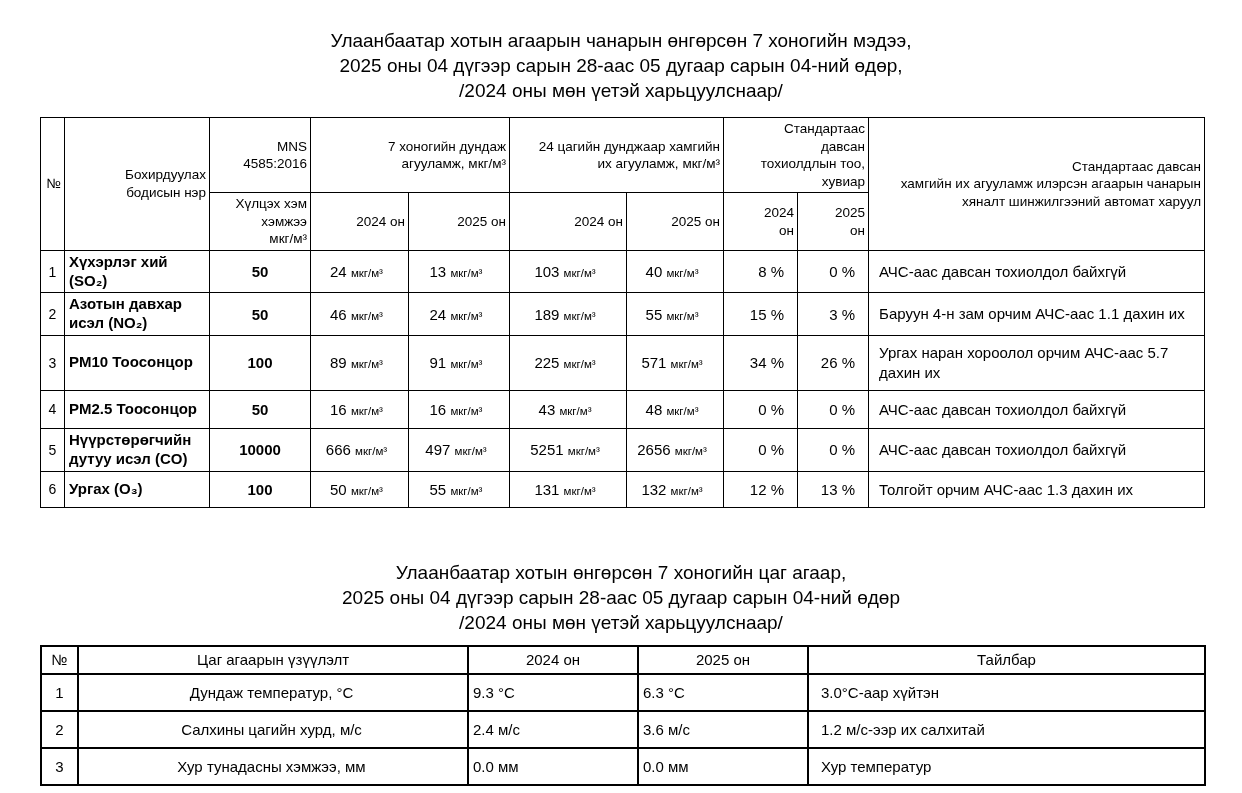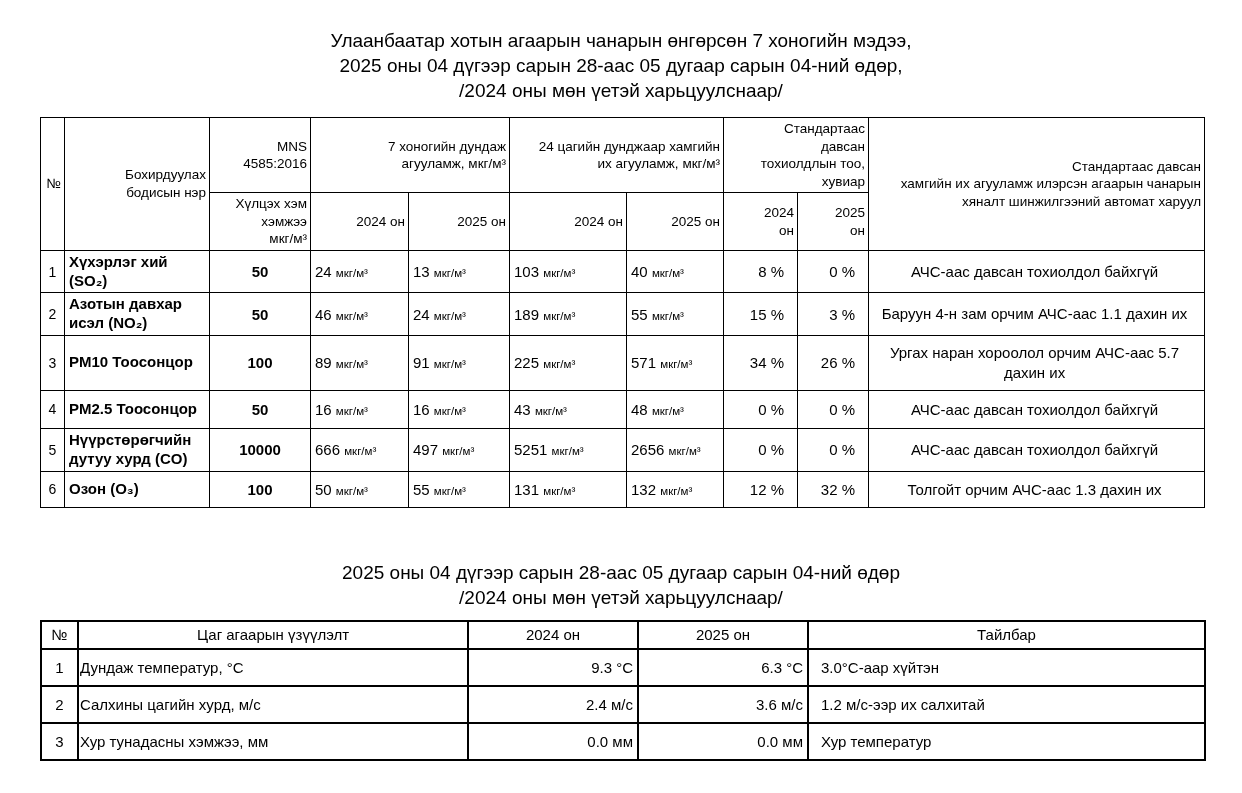--- a/index.html
+++ b/index.html
@@ -37,42 +37,42 @@
   }
   .air thead tr.hrow1{height:66px;}
   .air thead tr.hrow2{height:50px;}
   .air td{font-size:15px;padding:2px 4px;}
   .air td.c-no{text-align:center;font-size:14px;}
   .air td.c-name{
     font-weight:bold;text-align:left;
     white-space:pre-line;line-height:1.25;
   }
   .air td.c-limit{font-weight:bold;text-align:center;}
-  .air td.c-val{text-align:left;padding-right:10px;white-space:nowrap;}
+  .air td.c-val{text-align:center;padding-right:10px;white-space:nowrap;}
   .air td.c-val .num{font-size:15px;}
   .air td.c-val .unit{font-size:11.5px;}
   .air td.c-pct{text-align:right;padding-right:13px;}
-  .air td.c-station{text-align:center;padding-left:10px;padding-right:14px;line-height:1.3;}
+  .air td.c-station{text-align:left;padding-left:10px;padding-right:14px;line-height:1.3;}
   .air tbody tr.r1{height:42px;}
   .air tbody tr.r2{height:39px;}
   .air tbody tr.r3{height:55px;}
   .air tbody tr.r4{height:38px;}
   .air tbody tr.r5{height:43px;}
   .air tbody tr.r6{height:36px;}
   
   .weather{width:1164px;margin-top:10px;}
   .weather th,.weather td{border-width:2px;}
   .weather thead tr{height:28px;}
   .weather tbody tr{height:37px;}
   .weather th{font-size:15px;font-weight:normal;text-align:center;padding:2px 4px;}
   .weather th.b{font-weight:normal;}
   .weather td{font-size:15px;padding:2px 4px;}
   .weather td.c-no{text-align:center;}
-  .weather td.c-ind{text-align:left;padding-left:1px;}
-  .weather td.c-v{text-align:right;}
+  .weather td.c-ind{text-align:center;padding-left:1px;}
+  .weather td.c-v{text-align:left;}
   .weather td.c-note{text-align:left;padding-left:12px;}
 </style>
 </head>
 <body>
 
 <div class="titles titles--air">
   <div>Улаанбаатар хотын агаарын чанарын өнгөрсөн 7 хоногийн мэдээ,</div>
   <div>2025 оны 04 дүгээр сарын 28-аас 05 дугаар сарын 04-ний өдөр,</div>
   <div>/2024 оны мөн үетэй харьцуулснаар/</div>
 </div>
@@ -170,46 +170,47 @@
       <td class="c-val"><span class="num">16</span> <span class="unit">мкг/м³</span></td>
       <td class="c-val"><span class="num">43</span> <span class="unit">мкг/м³</span></td>
       <td class="c-val"><span class="num">48</span> <span class="unit">мкг/м³</span></td>
       <td class="c-pct">0 %</td>
       <td class="c-pct">0 %</td>
       <td class="c-station">АЧС-аас давсан тохиолдол байхгүй</td>
     </tr>
     <tr class="r5">
       <td class="c-no">5</td>
       <td class="c-name">Нүүрстөрөгчийн
-дутуу хурд  (CO)</td>
+дутуу исэл  (CO)</td>
       <td class="c-limit">10000</td>
       <td class="c-val"><span class="num">666</span> <span class="unit">мкг/м³</span></td>
       <td class="c-val"><span class="num">497</span> <span class="unit">мкг/м³</span></td>
       <td class="c-val"><span class="num">5251</span> <span class="unit">мкг/м³</span></td>
       <td class="c-val"><span class="num">2656</span> <span class="unit">мкг/м³</span></td>
       <td class="c-pct">0 %</td>
       <td class="c-pct">0 %</td>
       <td class="c-station">АЧС-аас давсан тохиолдол байхгүй</td>
     </tr>
     <tr class="r6">
       <td class="c-no">6</td>
-      <td class="c-name">Озон (O₃)</td>
+      <td class="c-name">Ургах (O₃)</td>
       <td class="c-limit">100</td>
       <td class="c-val"><span class="num">50</span> <span class="unit">мкг/м³</span></td>
       <td class="c-val"><span class="num">55</span> <span class="unit">мкг/м³</span></td>
       <td class="c-val"><span class="num">131</span> <span class="unit">мкг/м³</span></td>
       <td class="c-val"><span class="num">132</span> <span class="unit">мкг/м³</span></td>
       <td class="c-pct">12 %</td>
-      <td class="c-pct">32 %</td>
+      <td class="c-pct">13 %</td>
       <td class="c-station">Толгойт орчим АЧС-аас 1.3 дахин их</td>
     </tr>
   </tbody>
 </table>
 
 <div class="titles titles--weather">
+  <div>Улаанбаатар хотын өнгөрсөн 7 хоногийн цаг агаар,</div>
   <div>2025 оны 04 дүгээр сарын 28-аас 05 дугаар сарын 04-ний өдөр</div>
   <div>/2024 оны мөн үетэй харьцуулснаар/</div>
 </div>
 
 <table class="weather">
   <colgroup>
     <col style="width:37px">
       <col style="width:390px">
       <col style="width:170px">
     <col style="width:170px">

